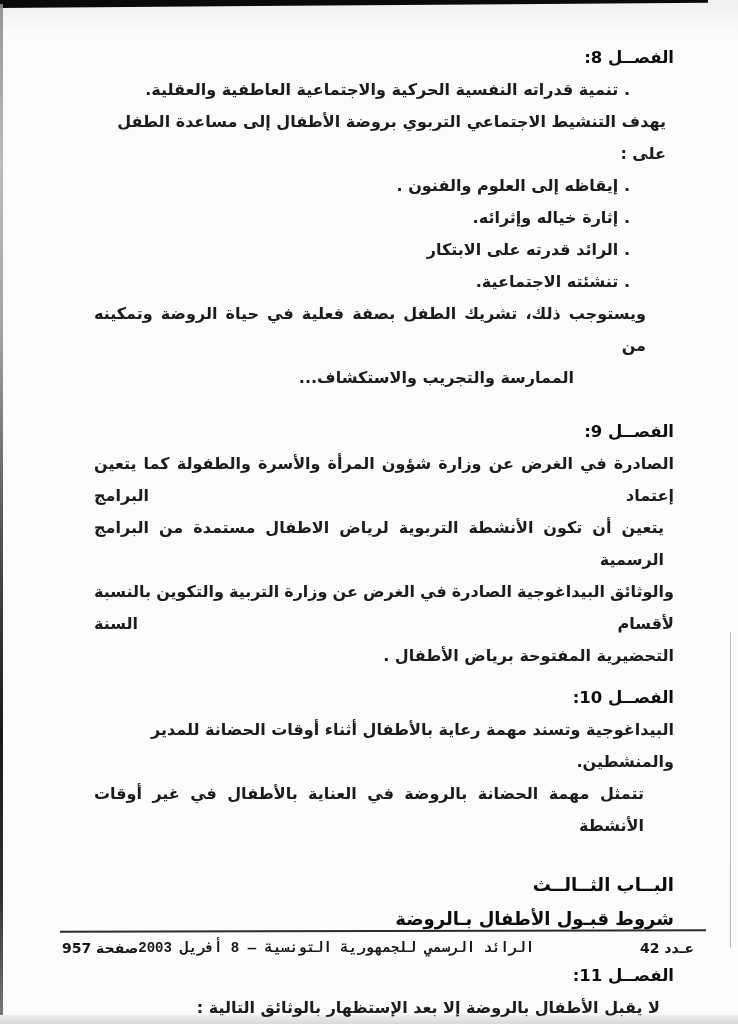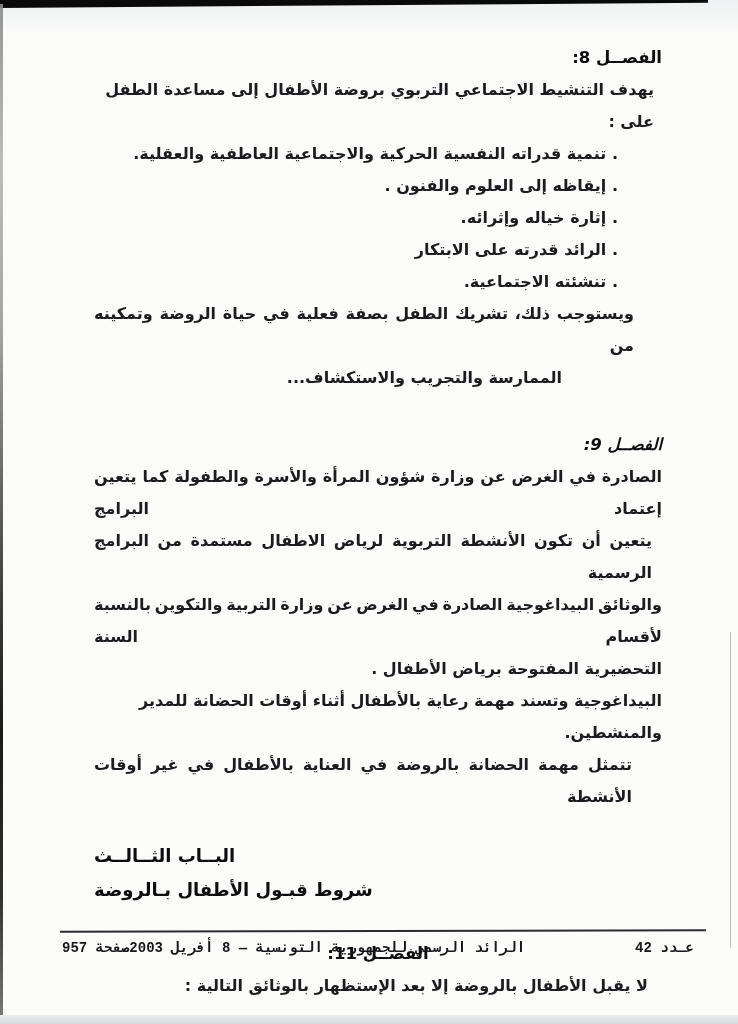--- a/index.html
+++ b/index.html
@@ -34,84 +34,85 @@
     position: absolute; top: 632px; right: 7px; width: 1px; height: 316px;
     background: #bcbcc0;
   }
   .scan-bottom {
     position: absolute; bottom: 0; left: 0; right: 0; height: 9px;
     background: linear-gradient(to bottom, #eeeeef, #d8d9db);
   }
 
   
   .content {
-    position: absolute; top: 42px; right: 76px; left: 94px;
+    position: absolute; top: 42px; right: 64px; left: 94px;
     font-size: 16px; line-height: 32px;
   }
   .line { margin: 0; text-align: right; }
   .just { text-align: justify; text-align-last: justify; }
   .tight { word-spacing: -2px; }
   .art-header { margin: 0; font-size: 16.5px; color: #0d0d10; }
 
   .indent-8   { padding-right: 8px; }
   .indent-10  { padding-right: 10px; }
   .indent-14  { padding-right: 14px; }
   .indent-28  { padding-right: 28px; }
   .indent-30  { padding-right: 30px; }
   .indent-44  { padding-right: 44px; }
   .indent-100 { padding-right: 100px; }
 
-  .mt-22 { margin-top: 35px; font-style: italic; }
+  .mt-22 { margin-top: 22px; }
   .mt-10 { margin-top: 10px; }
-  .mt-24 { margin-top: 31px; text-align: center; }
+  .mt-24 { margin-top: 24px; }
 
-  .chapter { margin-top: 26px; text-align: left; font-size: 18px; line-height: 34px; color: #0c0c0f; }
+  .chapter { margin-top: 26px; text-align: right; font-size: 18px; line-height: 34px; color: #0c0c0f; }
   .chapter p { margin: 0; }
 
   
   .footer-rule {
     position: absolute; top: 930px; left: 60px; right: 32px; height: 2px;
     background: #2c2c30; transform: rotate(-0.15deg);
   }
   .footer-row {
     position: absolute; top: 936px; left: 62px; right: 44px;
     display: flex; align-items: flex-start; justify-content: space-between;
     font-size: 14px; line-height: 24px; color: #16161a;
   }
   .footer-center { flex: 1; text-align: left; font-family: Liberation Mono, monospace; }
-  .footer-side { white-space: nowrap; font-family: Liberation Mono, monospace; }
+  .footer-side { white-space: nowrap; }
 </style>
 </head>
 <body>
 
 <div class="page">
 
   <div class="scan-top"></div>
   <div class="scan-left"></div>
   <div class="scan-right"></div>
   <div class="scan-bottom"></div>
 
   <div class="content">
 
     <h2 class="art-header">الفصــل 8:</h2>
+    <p class="line indent-44">. تنمية قدراته النفسية الحركية والاجتماعية العاطفية والعقلية.</p>
     <p class="line indent-8">يهدف التنشيط الاجتماعي التربوي بروضة الأطفال إلى مساعدة الطفل على :</p>
-    <p class="line indent-44">. تنمية قدراته النفسية الحركية والاجتماعية العاطفية والعقلية.</p>
     <p class="line indent-44">. إيقاظه إلى العلوم والفنون .</p>
     <p class="line indent-44">. إثارة خياله وإثرائه.</p>
     <p class="line indent-44">. الرائد قدرته على الابتكار</p>
     <p class="line indent-44">. تنشئته الاجتماعية.</p>
     <p class="line just indent-28">ويستوجب ذلك، تشريك الطفل بصفة فعلية في حياة الروضة وتمكينه من</p>
     <p class="line indent-100">الممارسة والتجريب والاستكشاف...</p>
 
     <h2 class="art-header mt-22">الفصــل 9:</h2>
     <p class="line just tight">الصادرة في الغرض عن وزارة شؤون المرأة والأسرة والطفولة كما يتعين إعتماد البرامج</p>
     <p class="line just indent-10">يتعين أن تكون الأنشطة التربوية لرياض الاطفال مستمدة من البرامج الرسمية</p>
     <p class="line just tight">والوثائق البيداغوجية الصادرة في الغرض عن وزارة التربية والتكوين بالنسبة لأقسام السنة</p>
     <p class="line">التحضيرية المفتوحة برياض الأطفال .</p>
 
+    <h2 class="art-header mt-10">الفصــل 10:</h2>
     <p class="line">البيداغوجية وتسند مهمة رعاية بالأطفال أثناء أوقات الحضانة للمدير والمنشطين.</p>
     <p class="line just indent-30">تتمثل مهمة الحضانة بالروضة في العناية بالأطفال في غير أوقات الأنشطة</p>
 
     <div class="chapter">
       <p>البــاب الثــالــث</p>
       <p>شروط قبـول الأطفال بـالروضة</p>
     </div>
 
     <h2 class="art-header mt-24">الفصــل 11:</h2>
     <p class="line indent-14">لا يقبل الأطفال بالروضة إلا بعد الإستظهار بالوثائق التالية :</p>

